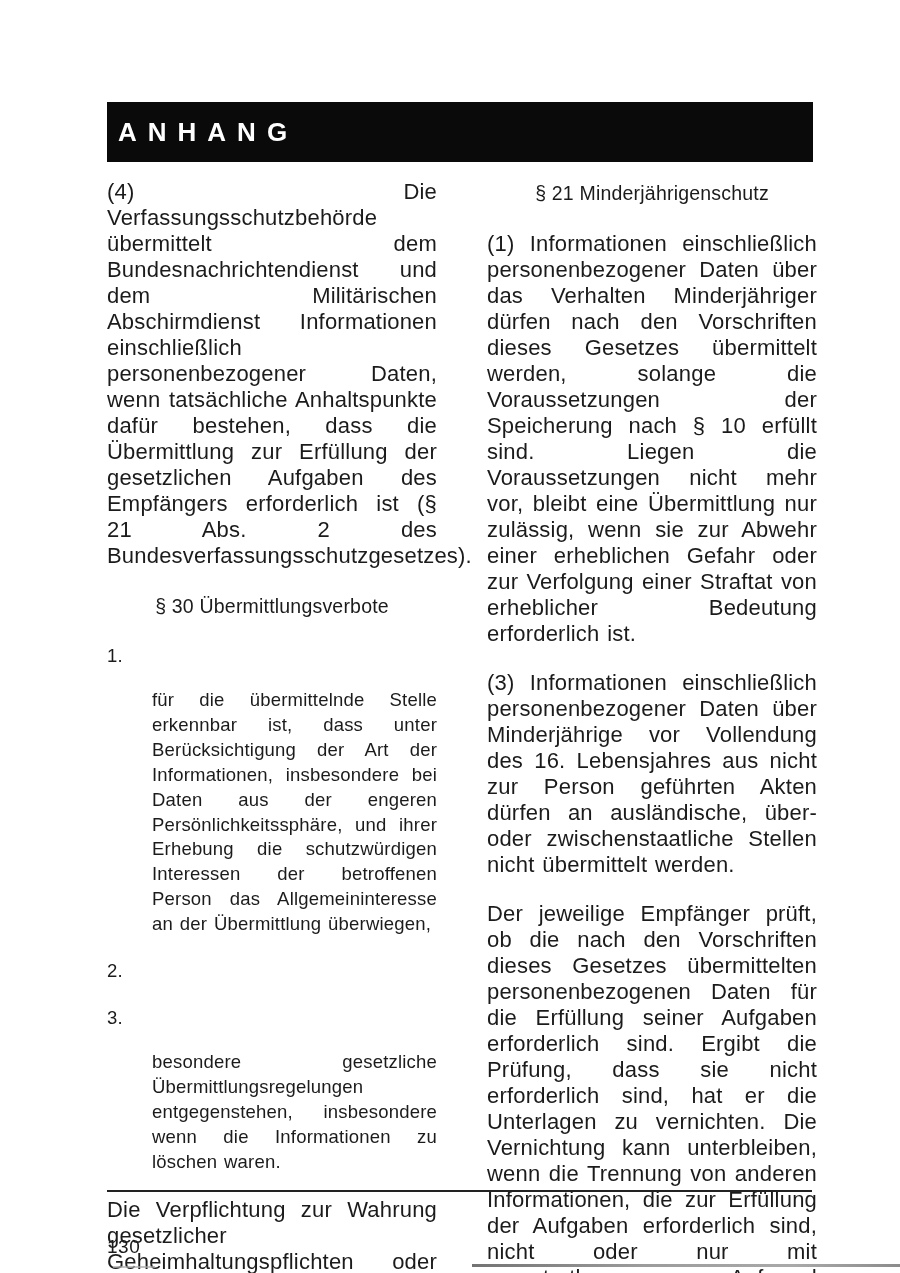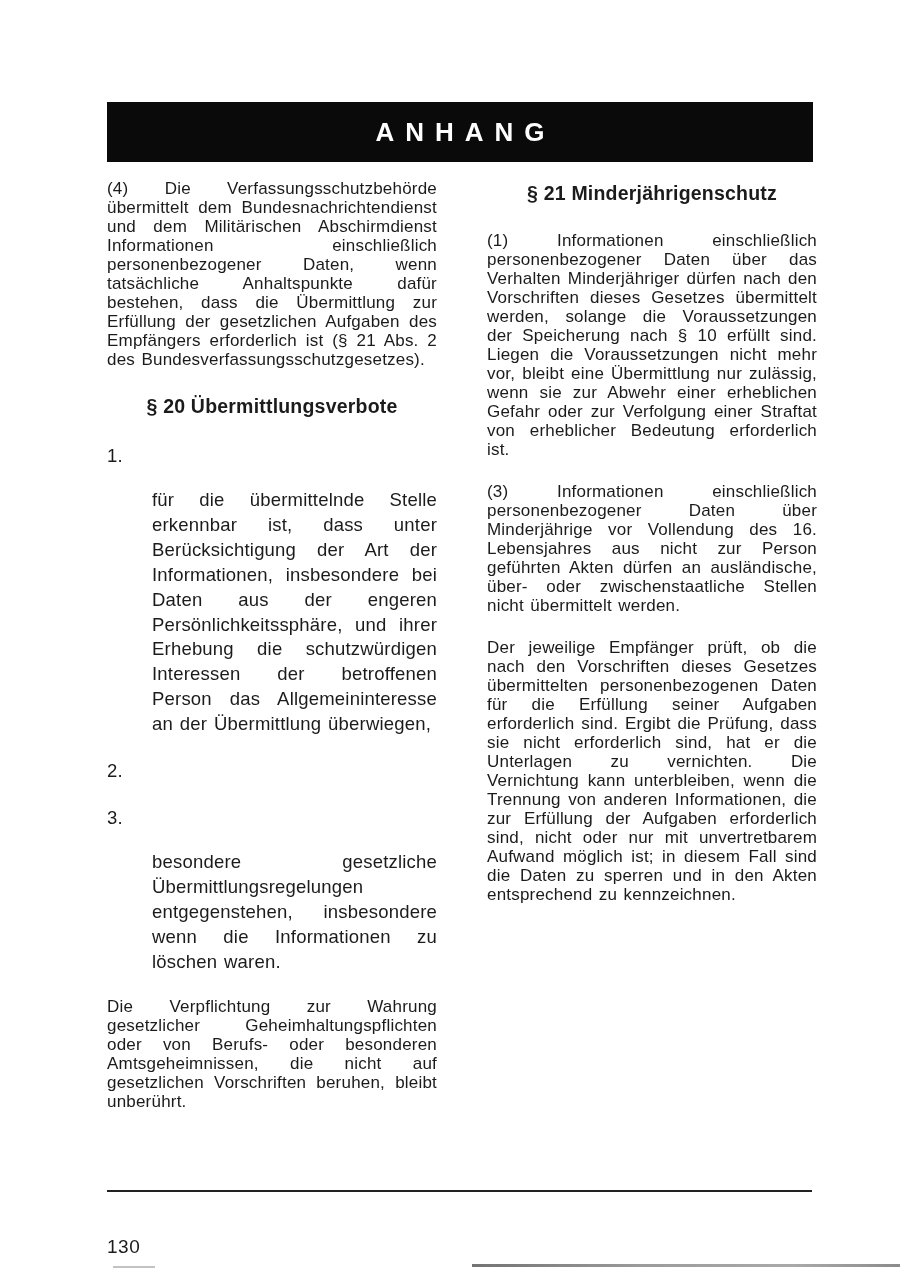--- a/index.html
+++ b/index.html
@@ -18,50 +18,50 @@
   }
   .banner {
     position: absolute;
     left: 107px;
     top: 102px;
     width: 706px;
     height: 60px;
     background: #0a0a0a;
     display: flex;
     align-items: center;
-    justify-content: center;
+    justify-content: flex-start;
   }
   .banner-title {
     color: #ffffff;
     font-size: 26px;
     font-weight: bold;
     letter-spacing: 11px;
     padding-left: 11px; 
   }
   .col {
     position: absolute;
     top: 179px;
     width: 330px;
   }
   .col-left  { left: 107px; }
   .col-right { left: 487px; }
   .body {
     margin: 0 0 23px 0;
-    font-size: 17px;
-    line-height: 19px;
+    font-size: 22px;
+    line-height: 26px;
     text-align: justify;
     letter-spacing: 0.2px;
     word-spacing: 1.5px;
     hyphens: auto;
     -webkit-hyphens: auto;
   }
   .heading {
     margin: 26px 0 26px 0;
     font-size: 19.5px;
-    font-weight: bold;
+    font-weight: normal;
     text-align: center;
     letter-spacing: 0.2px;
   }
   .col-right .heading.first {
     margin-top: 3px;
   }
   .list-item {
     display: flex;
     margin: 0 0 22px 0;
     font-size: 18.5px;
@@ -119,21 +119,21 @@
 
 <div class="page">
 
   <div class="banner">
     <span class="banner-title">ANHANG</span>
   </div>
 
   <div class="col col-left">
     <p class="body">(4) Die Verfassungsschutzbehörde übermittelt dem Bundesnachrichtendienst und dem Militärischen Abschirmdienst Informationen einschließlich personenbezogener Daten, wenn tatsächliche Anhaltspunkte dafür bestehen, dass die Übermittlung zur Erfüllung der gesetzlichen Aufgaben des Empfängers erforderlich ist (§ 21 Abs. 2 des Bundesverfassungsschutzgesetzes).</p>
 
-    <h2 class="heading">§ 20 Übermittlungsverbote</h2>
+    <h2 class="heading">§ 30 Übermittlungsverbote</h2>
 
 
     <div class="list-item">
       <span class="list-num">1.</span>
       <span class="list-text">für die übermittelnde Stelle erkennbar ist, dass unter Berücksichtigung der Art der Informationen, insbesondere bei Daten aus der engeren Persönlichkeitssphäre, und ihrer Erhebung die schutzwürdigen Interessen der betroffenen Person das Allgemeininteresse an der Übermittlung überwiegen,</span>
     </div>
 
     <div class="list-item">
       <span class="list-num">2.</span>
     </div>

